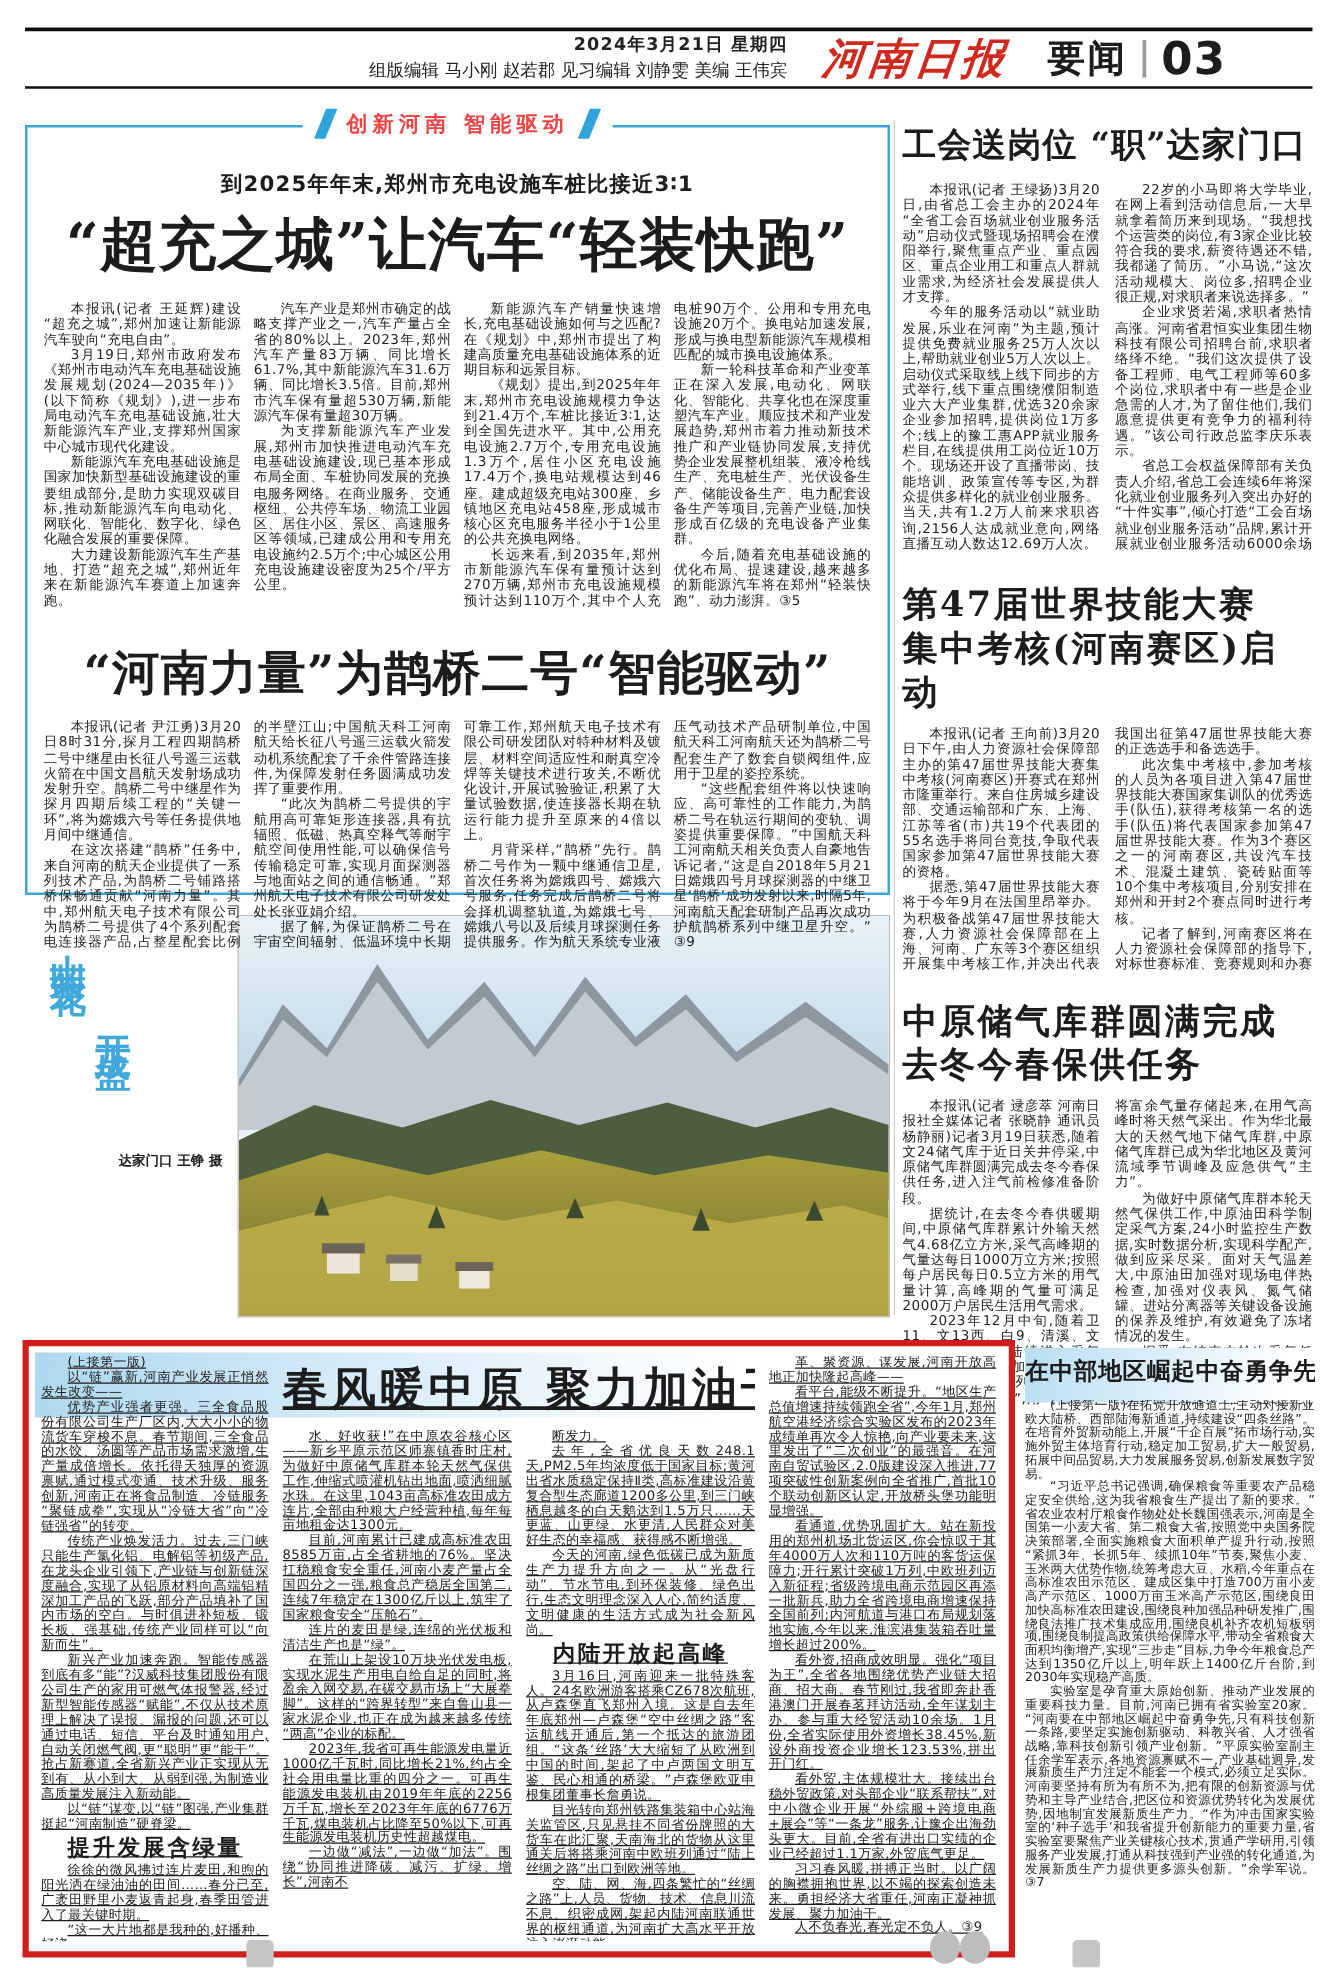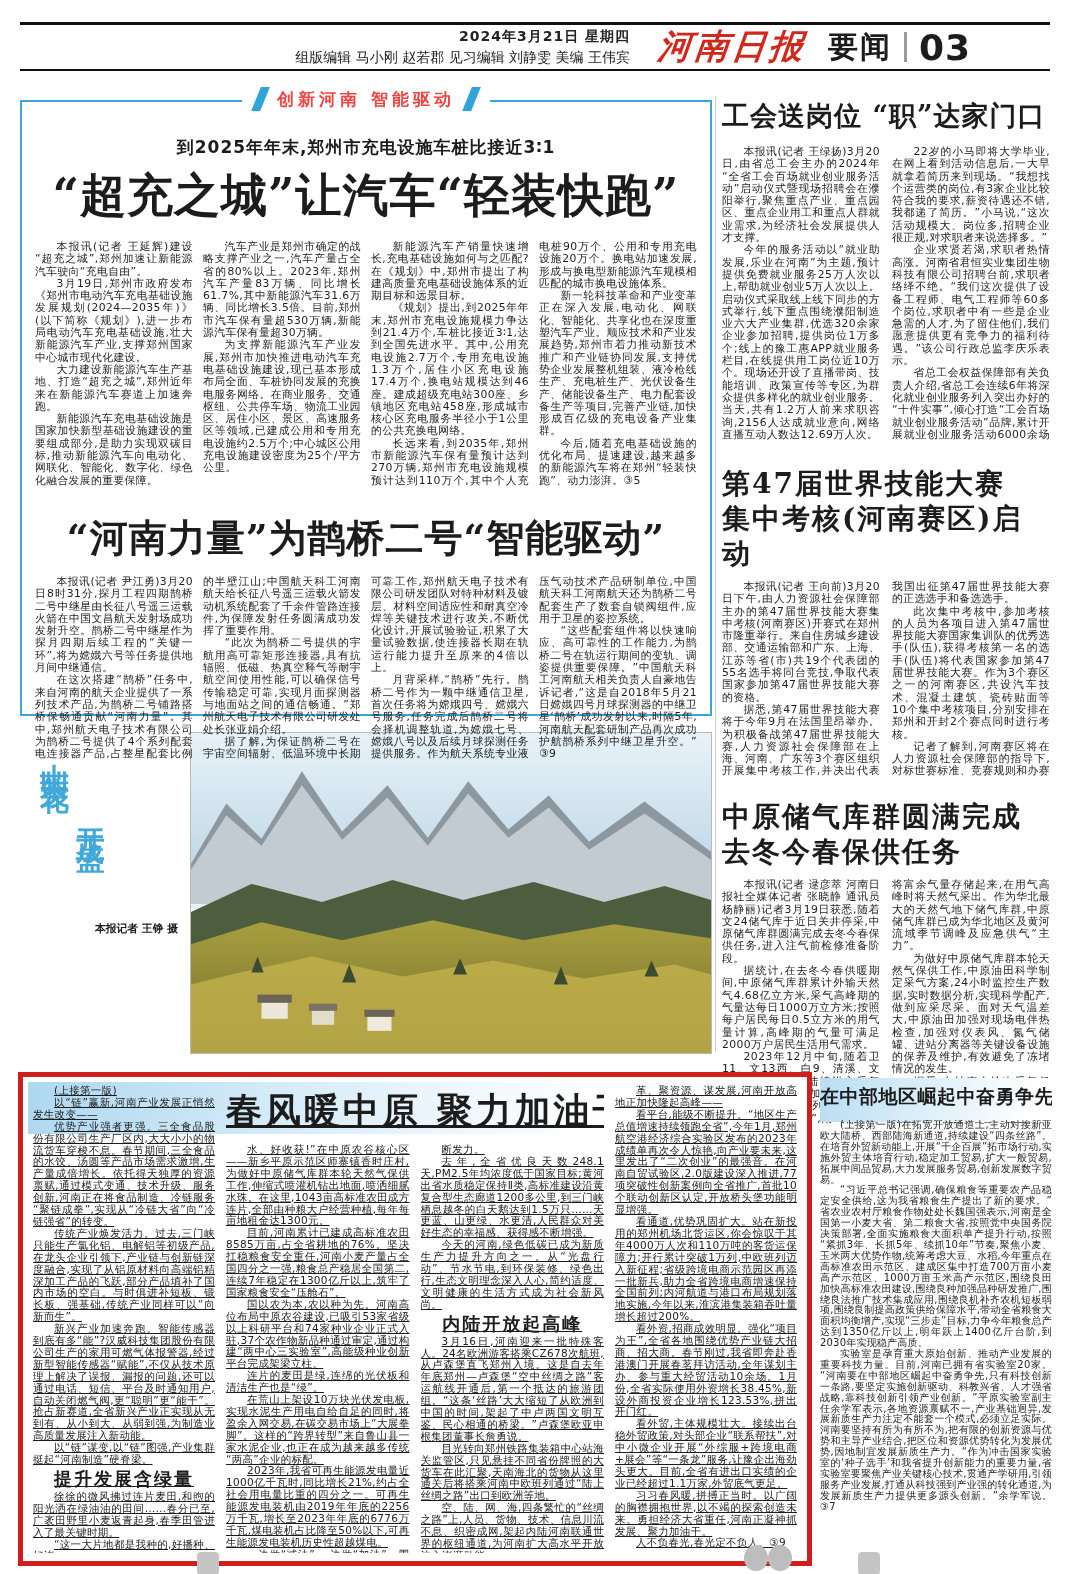--- a/index.html
+++ b/index.html
@@ -5,21 +5,21 @@
   html,body{margin:0;padding:0;background:#ffffff;}
   .page{position:relative;width:1066px;height:1574px;margin:0 auto;background:#ffffff;
         overflow:hidden;font-family:"DejaVu Sans",sans-serif;color:#1c1c1c;}
   
   .header{position:absolute;left:20px;right:16px;top:22px;border-top:3px solid #111;
           border-bottom:2px solid #111;height:44px;display:flex;align-items:center;}
   .edition{margin-left:110px;text-align:right;font-size:14px;line-height:1.5;color:#222;flex:0 0 500px;}
   .edition .date{font-weight:bold;letter-spacing:1px;}
   .masthead{font-size:34px;font-weight:900;font-style:italic;color:#d0281c;margin-left:28px;
             letter-spacing:3px;font-family:"DejaVu Serif",serif;transform:skewX(-6deg);}
-  .secpage{display:flex;align-items:center;margin-left:22px;}
+  .secpage{display:flex;align-items:center;margin-left:32px;}
   .seclabel{font-size:30px;font-weight:900;letter-spacing:2px;}
   .pagesep{display:inline-block;width:3px;height:30px;background:#9a9a9a;margin:0 12px;}
   .pagenum{font-size:36px;font-weight:700;letter-spacing:1px;}
   
   .left-block{position:absolute;left:20px;top:100px;width:692px;}
   .v-divider{position:absolute;left:715px;top:96px;width:1px;height:956px;background:#cfcfcf;}
   
   .feature-box{position:relative;border:2px solid #3aa6d8;height:616px;padding:0 13px;box-sizing:border-box;}
   .kicker-tab{position:absolute;top:-15px;left:50%;transform:translateX(-50%);background:#fff;
               padding:0 14px;display:flex;align-items:center;gap:12px;white-space:nowrap;}
@@ -109,22 +109,22 @@
       <div class="kicker-tab">
         <span class="slash"></span>
         <span class="kicker-text">创新河南 智能驱动</span>
         <span class="slash"></span>
       </div>
       <h3 class="a1-subhead">到2025年年末,郑州市充电设施车桩比接近3∶1</h3>
       <h1 class="a1-headline">“超充之城”让汽车“轻装快跑”</h1>
       <div class="body-cols cols4 a1-body">
           <p class="para">本报讯(记者 王延辉)建设“超充之城”,郑州加速让新能源汽车驶向“充电自由”。</p>
           <p class="para">3月19日,郑州市政府发布《郑州市电动汽车充电基础设施发展规划(2024—2035年)》(以下简称《规划》),进一步布局电动汽车充电基础设施,壮大新能源汽车产业,支撑郑州国家中心城市现代化建设。</p>
+          <p class="para">新能源汽车充电基础设施是国家加快新型基础设施建设的重要组成部分,是助力实现双碳目标,推动新能源汽车向电动化、网联化、智能化、数字化、绿色化融合发展的重要保障。</p>
           <p class="para">大力建设新能源汽车生产基地、打造“超充之城”,郑州近年来在新能源汽车赛道上加速奔跑。</p>
-          <p class="para">新能源汽车充电基础设施是国家加快新型基础设施建设的重要组成部分,是助力实现双碳目标,推动新能源汽车向电动化、网联化、智能化、数字化、绿色化融合发展的重要保障。</p>
           <p class="para">汽车产业是郑州市确定的战略支撑产业之一,汽车产量占全省的80%以上。2023年,郑州汽车产量83万辆、同比增长61.7%,其中新能源汽车31.6万辆、同比增长3.5倍。目前,郑州市汽车保有量超530万辆,新能源汽车保有量超30万辆。</p>
           <p class="para">为支撑新能源汽车产业发展,郑州市加快推进电动汽车充电基础设施建设,现已基本形成布局全面、车桩协同发展的充换电服务网络。在商业服务、交通枢纽、公共停车场、物流工业园区、居住小区、景区、高速服务区等领域,已建成公用和专用充电设施约2.5万个;中心城区公用充电设施建设密度为25个/平方公里。</p>
           <p class="para">新能源汽车产销量快速增长,充电基础设施如何与之匹配?在《规划》中,郑州市提出了构建高质量充电基础设施体系的近期目标和远景目标。</p>
           <p class="para">《规划》提出,到2025年年末,郑州市充电设施规模力争达到21.4万个,车桩比接近3∶1,达到全国先进水平。其中,公用充电设施2.7万个,专用充电设施1.3万个,居住小区充电设施17.4万个,换电站规模达到46座。建成超级充电站300座、乡镇地区充电站458座,形成城市核心区充电服务半径小于1公里的公共充换电网络。</p>
           <p class="para">长远来看,到2035年,郑州市新能源汽车保有量预计达到270万辆,郑州市充电设施规模预计达到110万个,其中个人充电桩90万个、公用和专用充电设施20万个。换电站加速发展,形成与换电型新能源汽车规模相匹配的城市换电设施体系。</p>
           <p class="para">新一轮科技革命和产业变革正在深入发展,电动化、网联化、智能化、共享化也在深度重塑汽车产业。顺应技术和产业发展趋势,郑州市着力推动新技术推广和产业链协同发展,支持优势企业发展整机组装、液冷枪线生产、充电桩生产、光伏设备生产、储能设备生产、电力配套设备生产等项目,完善产业链,加快形成百亿级的充电设备产业集群。</p>
           <p class="para">今后,随着充电基础设施的优化布局、提速建设,越来越多的新能源汽车将在郑州“轻装快跑”、动力澎湃。③5</p>
         </div>
       <h2 class="a2-headline">“河南力量”为鹊桥二号“智能驱动”</h2>
       <div class="body-cols cols4 a2-body">
@@ -136,21 +136,21 @@
           <p class="para">“这些配套组件将以快速响应、高可靠性的工作能力,为鹊桥二号在轨运行期间的变轨、调姿提供重要保障。”中国航天科工河南航天相关负责人自豪地告诉记者,“这是自2018年5月21日嫦娥四号月球探测器的中继卫星‘鹊桥’成功发射以来,时隔5年,河南航天配套研制产品再次成功护航鹊桥系列中继卫星升空。”③9</p>
         </div>
     </section>
 
     <section class="photo-story">
       <div class="photo-side">
         <div class="photo-title">
           <span class="vt">山茱萸花</span>
           <span class="vt vt2">开正盛</span>
         </div>
-        <p class="photo-credit">本报记者 王铮 摄</p>
+        <p class="photo-credit">达家门口 王铮 摄</p>
       </div>
       <div class="photo">
         <svg viewBox="0 0 516 318" preserveAspectRatio="none">
           <defs>
             <linearGradient id="sky" x1="0" y1="0" x2="0" y2="1">
               <stop offset="0" stop-color="#e8f2f8"></stop>
                 <stop offset="1" stop-color="#b9d3e4"></stop>
             </linearGradient>
             <linearGradient id="fg" x1="0" y1="0" x2="0" y2="1">
               <stop offset="0" stop-color="#a99f3e"></stop>
@@ -238,21 +238,20 @@
             <p class="para">徐徐的微风拂过连片麦田,和煦的阳光洒在绿油油的田间……春分已至,广袤田野里小麦返青起身,春季田管进入了最关键时期。</p>
             <p class="para">“这一大片地都是我种的,好播种、好浇</p>
           </div>
       </div>
       <div class="bf-middle">
         <h1 class="bf-headline">春风暖中原 聚力加油干</h1>
         <div class="bf-mid-cols">
           <div class="bf-subcol">
               <p class="para">水、好收获!”在中原农谷核心区——新乡平原示范区师寨镇香时庄村,为做好中原储气库群本轮天然气保供工作,伸缩式喷灌机钻出地面,喷洒细腻水珠。在这里,1043亩高标准农田成方连片,全部由种粮大户经营种植,每年每亩地租金达1300元。</p>
               <p class="para">目前,河南累计已建成高标准农田8585万亩,占全省耕地的76%。坚决扛稳粮食安全重任,河南小麦产量占全国四分之一强,粮食总产稳居全国第二,连续7年稳定在1300亿斤以上,筑牢了国家粮食安全“压舱石”。</p>
-              <p class="para">国以农为本,农以种为先。河南高位布局中原农谷建设,已吸引53家省级以上科研平台和74家种业企业正式入驻,37个农作物新品种通过审定,通过构建“两中心三实验室”,高能级种业创新平台完成架梁立柱。</p>
               <p class="para">连片的麦田是绿,连绵的光伏板和清洁生产也是“绿”。</p>
               <p class="para">在荒山上架设10万块光伏发电板,实现水泥生产用电自给自足的同时,将盈余入网交易,在碳交易市场上“大展拳脚”。这样的“跨界转型”来自鲁山县一家水泥企业,也正在成为越来越多传统“两高”企业的标配。</p>
               <p class="para">2023年,我省可再生能源发电量近1000亿千瓦时,同比增长21%,约占全社会用电量比重的四分之一。可再生能源发电装机由2019年年底的2256万千瓦,增长至2023年年底的6776万千瓦,煤电装机占比降至50%以下,可再生能源发电装机历史性超越煤电。</p>
               <p class="para">一边做“减法”,一边做“加法”。围绕“协同推进降碳、减污、扩绿、增长”,河南不</p>
             </div>
           <div class="bf-subcol">
             <div>
                 <p class="para">断发力。</p>
                 <p class="para">去年,全省优良天数248.1天,PM2.5年均浓度低于国家目标;黄河出省水质稳定保持Ⅱ类,高标准建设沿黄复合型生态廊道1200多公里,到三门峡栖息越冬的白天鹅达到1.5万只……天更蓝、山更绿、水更清,人民群众对美好生态的幸福感、获得感不断增强。</p>
                 <p class="para">今天的河南,绿色低碳已成为新质生产力提升方向之一。从“光盘行动”、节水节电,到环保装修、绿色出行,生态文明理念深入人心,简约适度、文明健康的生活方式成为社会新风尚。</p>

